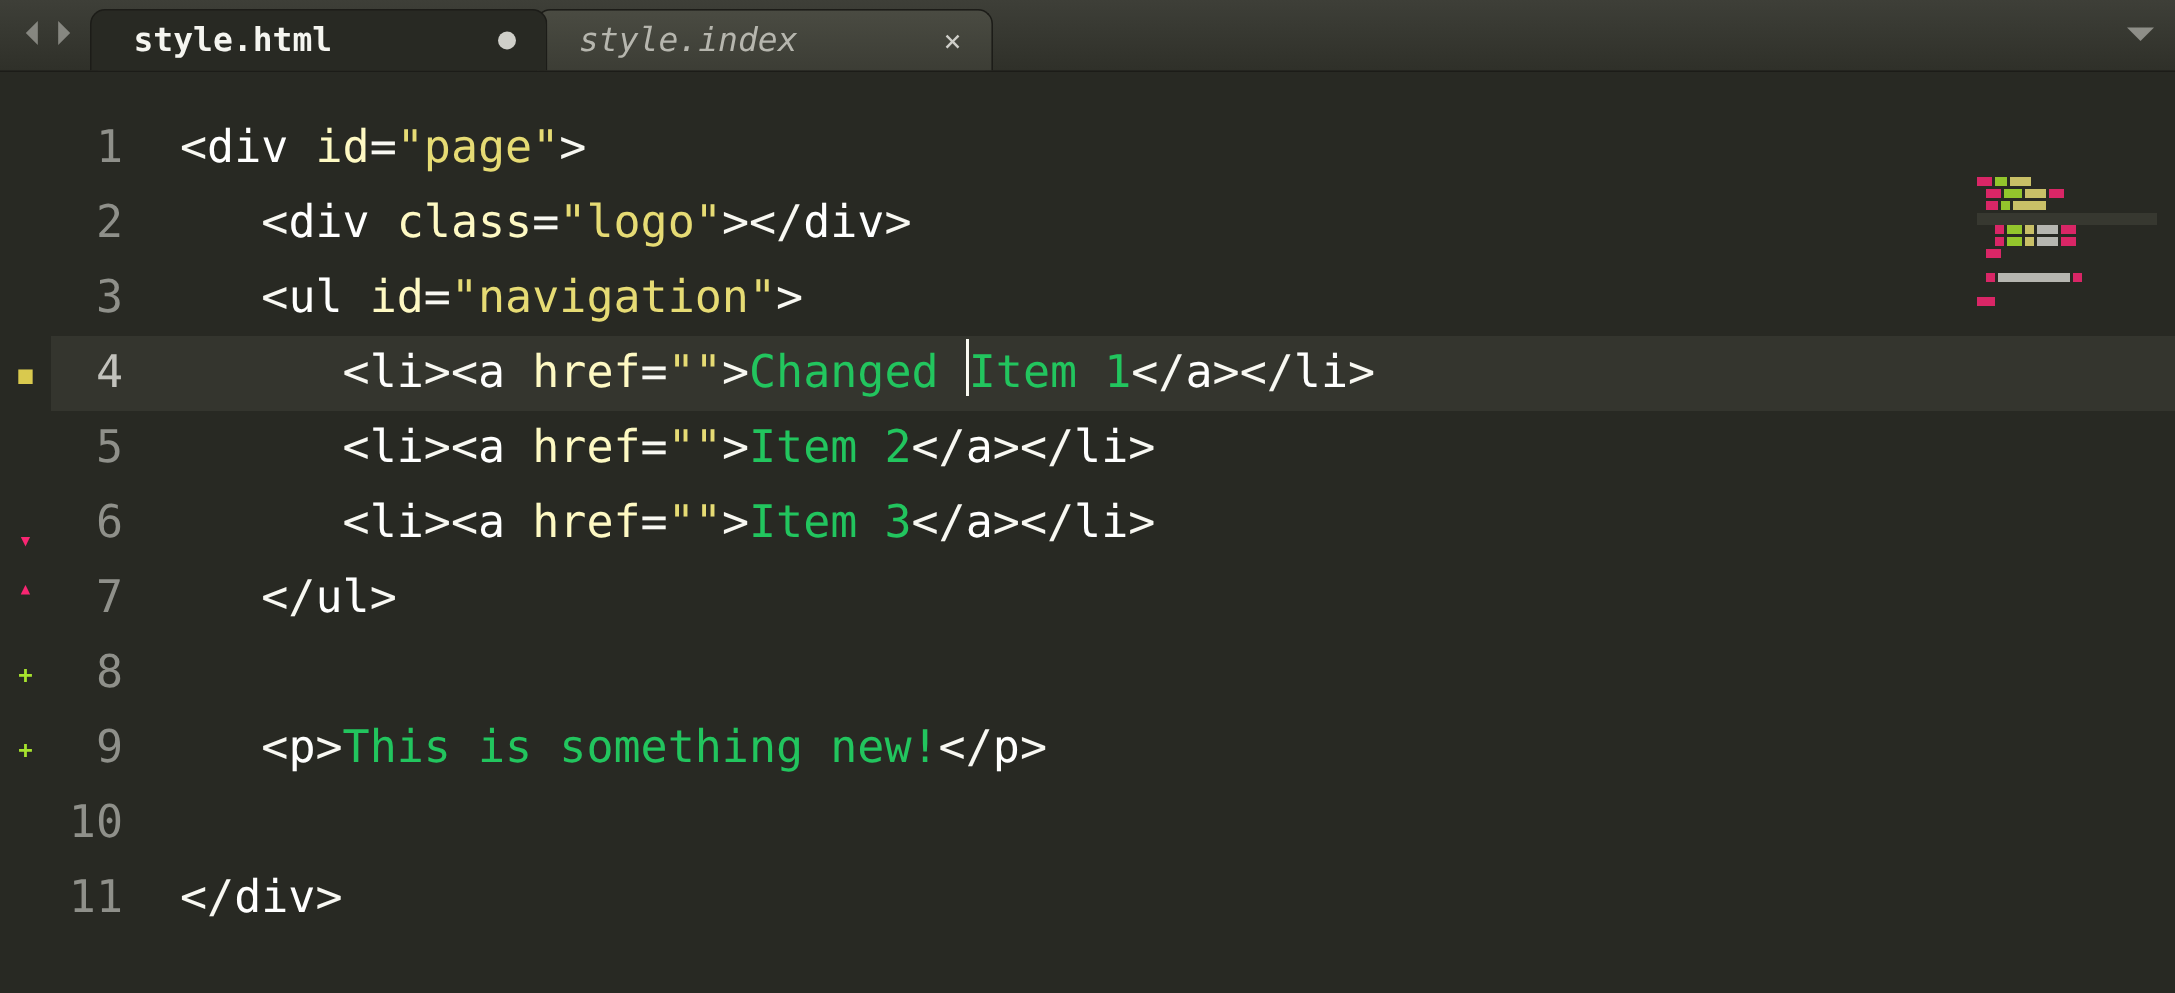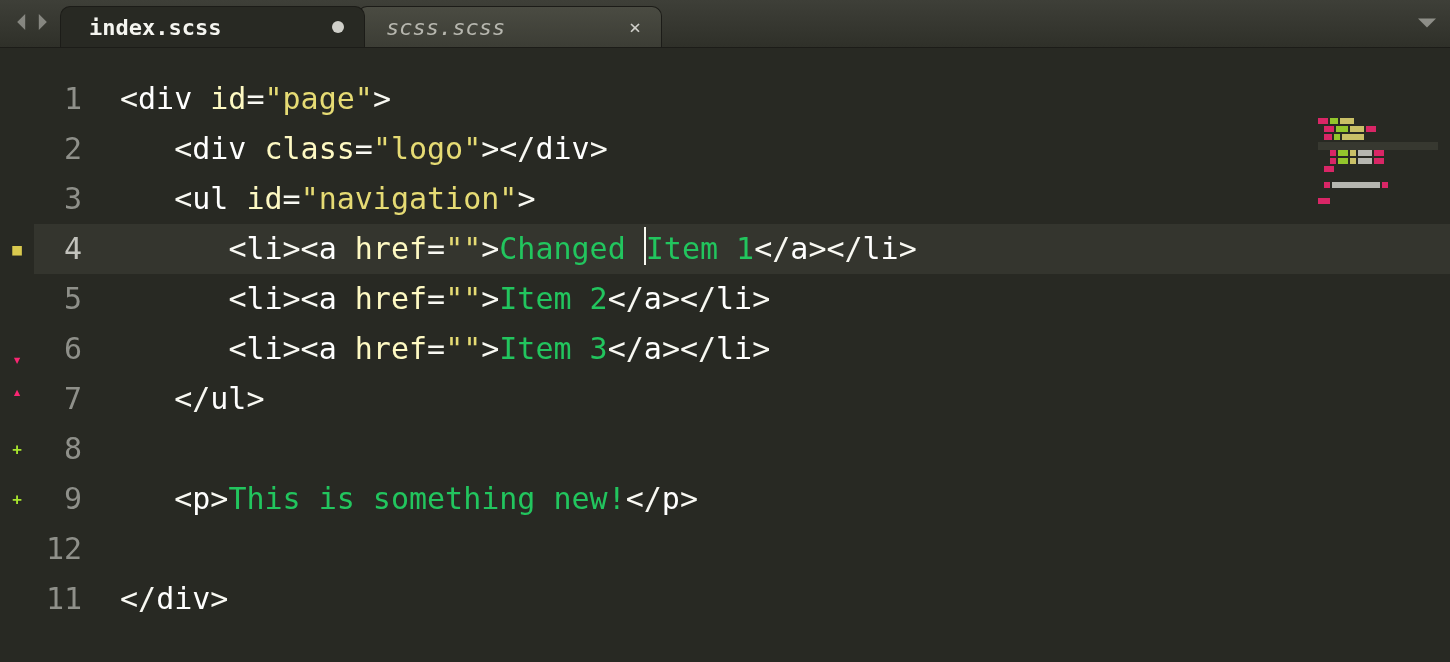--- a/index.html
+++ b/index.html
@@ -178,26 +178,26 @@
         </svg>
     </span>
     <span>
       <svg viewBox="0 0 10 10">
           <path d="M3 0 L8 5 L3 10 Z"></path>
         </svg>
     </span>
   </div>
 
   <div class="tab active">
-    <span>index.scss</span>
+    <span>style.html</span>
     <span class="dirty-dot"></span>
   </div>
 
   <div class="tab inactive">
-    <span>scss.scss</span>
+    <span>style.index</span>
     <span class="close-x">×</span>
   </div>
 
   <span class="more-arrow">
     <svg viewBox="0 0 10 10">
         <path d="M0 3 L5 8 L10 3 Z"></path>
       </svg>
   </span>
 </div>
 
@@ -220,21 +220,21 @@
   <div class="gutter" id="gutter">
       <div class="ln">1</div>
       <div class="ln">2</div>
       <div class="ln">3</div>
       <div class="ln hl">4</div>
       <div class="ln">5</div>
       <div class="ln">6</div>
       <div class="ln">7</div>
       <div class="ln">8</div>
       <div class="ln">9</div>
-      <div class="ln">12</div>
+      <div class="ln">10</div>
       <div class="ln">11</div>
     </div>
 
   <div class="code" id="code"><div class="row"><span class="p">&lt;</span><span class="tg">div</span><span class="p"> </span><span class="at">id</span><span class="p">=</span><span class="st">"page"</span><span class="p">&gt;</span></div><div class="row">   <span class="p">&lt;</span><span class="tg">div</span><span class="p"> </span><span class="at">class</span><span class="p">=</span><span class="st">"logo"</span><span class="p">&gt;&lt;/</span><span class="tg">div</span><span class="p">&gt;</span></div><div class="row">   <span class="p">&lt;</span><span class="tg">ul</span><span class="p"> </span><span class="at">id</span><span class="p">=</span><span class="st">"navigation"</span><span class="p">&gt;</span></div><div class="row hl">      <span class="p">&lt;</span><span class="tg">li</span><span class="p">&gt;&lt;</span><span class="tg">a</span><span class="p"> </span><span class="at">href</span><span class="p">=</span><span class="st">""</span><span class="p">&gt;</span><span class="tx">Changed </span><span class="cursor"></span><span class="tx">Item 1</span><span class="p">&lt;/</span><span class="tg">a</span><span class="p">&gt;&lt;/</span><span class="tg">li</span><span class="p">&gt;</span></div><div class="row">      <span class="p">&lt;</span><span class="tg">li</span><span class="p">&gt;&lt;</span><span class="tg">a</span><span class="p"> </span><span class="at">href</span><span class="p">=</span><span class="st">""</span><span class="p">&gt;</span><span class="tx">Item 2</span><span class="p">&lt;/</span><span class="tg">a</span><span class="p">&gt;&lt;/</span><span class="tg">li</span><span class="p">&gt;</span></div><div class="row">      <span class="p">&lt;</span><span class="tg">li</span><span class="p">&gt;&lt;</span><span class="tg">a</span><span class="p"> </span><span class="at">href</span><span class="p">=</span><span class="st">""</span><span class="p">&gt;</span><span class="tx">Item 3</span><span class="p">&lt;/</span><span class="tg">a</span><span class="p">&gt;&lt;/</span><span class="tg">li</span><span class="p">&gt;</span></div><div class="row">   <span class="p">&lt;/</span><span class="tg">ul</span><span class="p">&gt;</span></div><div class="row"></div><div class="row">   <span class="p">&lt;</span><span class="tg">p</span><span class="p">&gt;</span><span class="tx">This is something new!</span><span class="p">&lt;/</span><span class="tg">p</span><span class="p">&gt;</span></div><div class="row"></div><div class="row"><span class="p">&lt;/</span><span class="tg">div</span><span class="p">&gt;</span></div></div>
 
   <div class="minimap">
     <div class="mm-hl" style="top:24px;"></div>
     <div class="mline">
         <span class="seg mm-t" style="width:10px"></span>
         <span class="seg mm-a" style="width:8px"></span>

